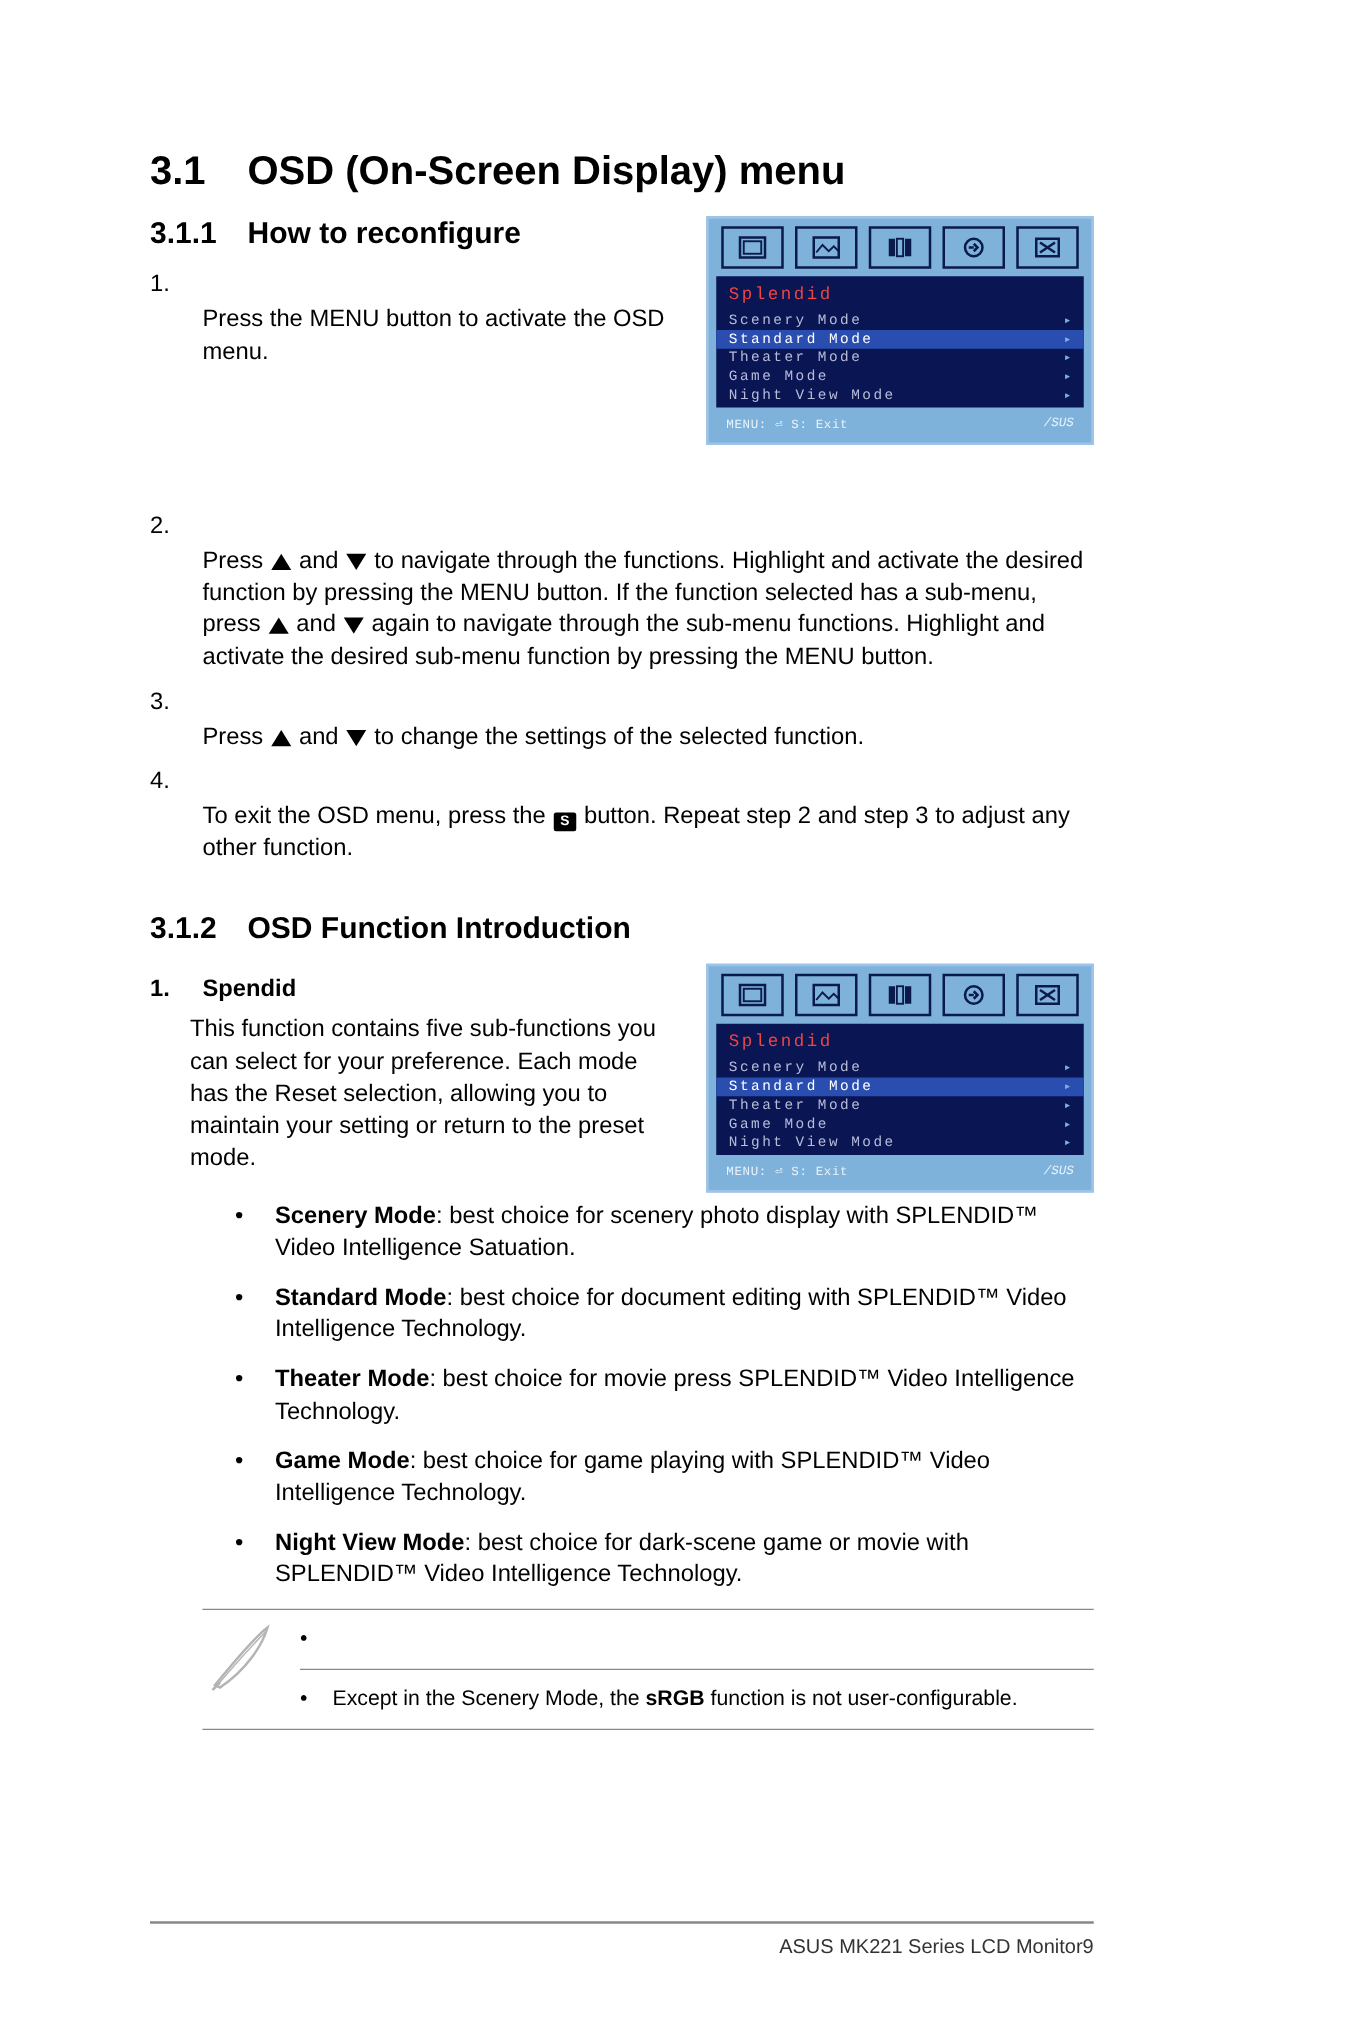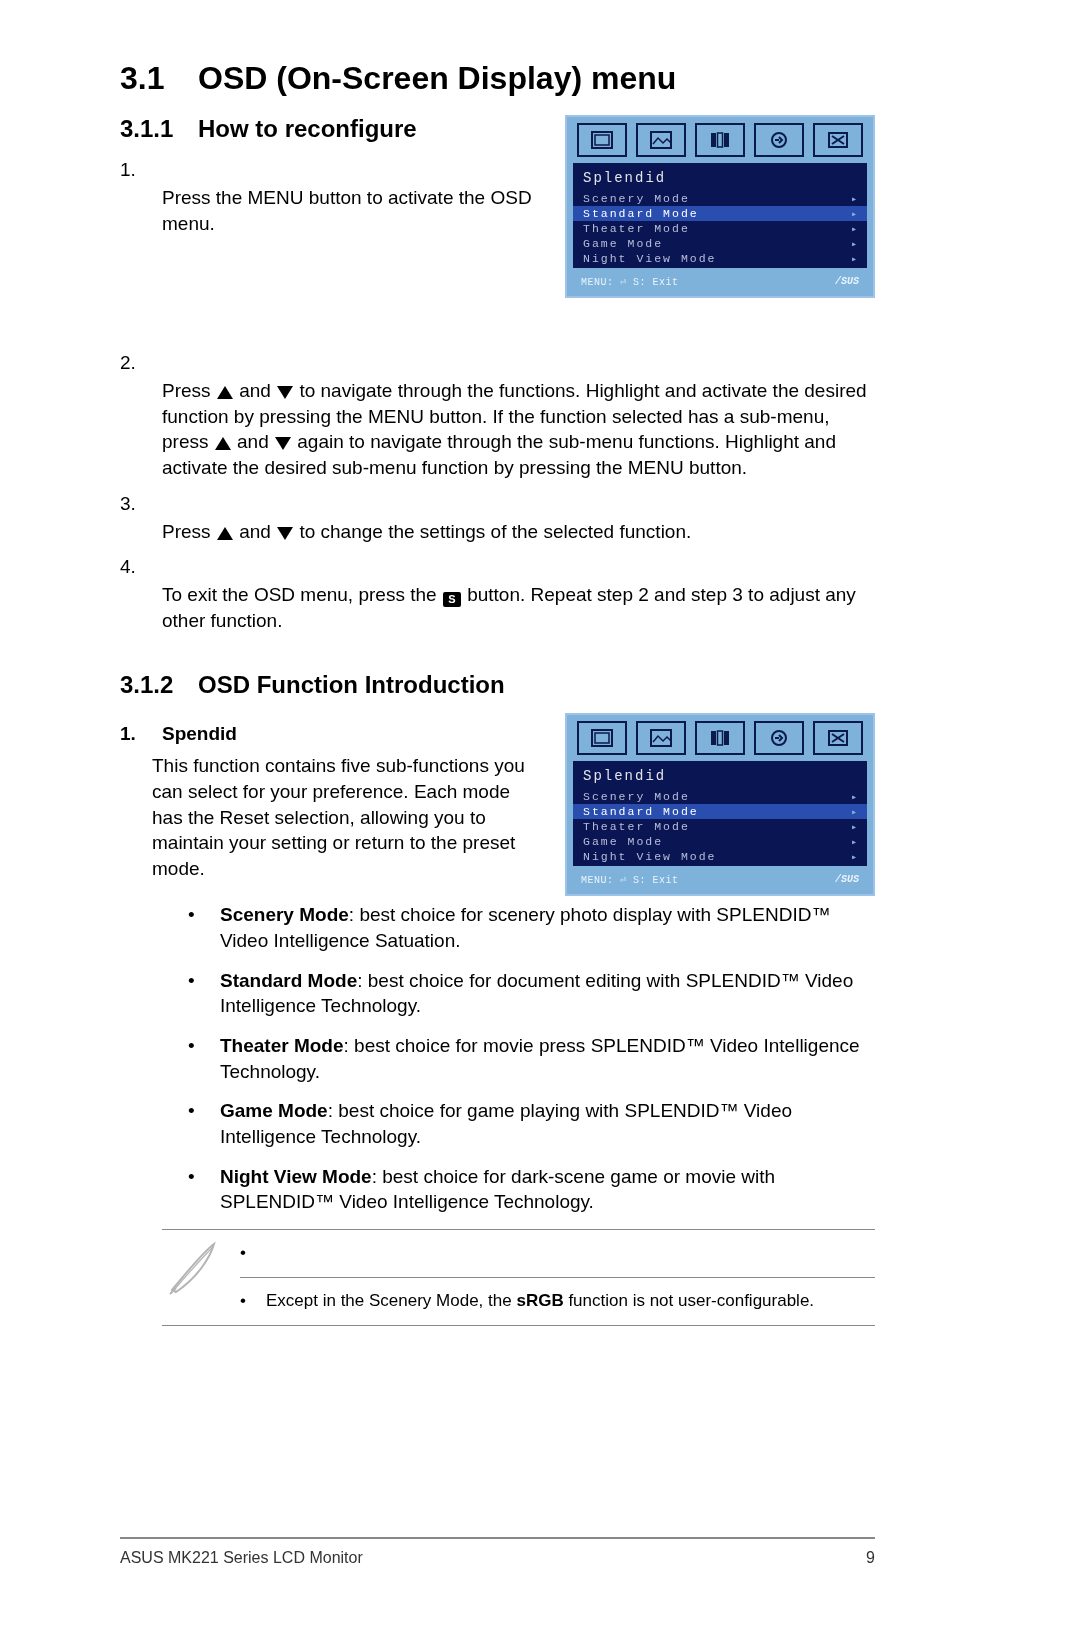--- a/index.html
+++ b/index.html
@@ -7,21 +7,21 @@
     padding: 0;
     background: #fff;
     font-family: Arial, Helvetica, sans-serif;
     color: #000;
   }
   .page {
     width: 985px;
     height: 1627px;
     position: relative;
     box-sizing: border-box;
-    padding: 60px 110px 60px 120px;
+    padding: 118px 110px 60px 120px;
   }
   h1.section-title {
     font-size: 32px;
     font-weight: bold;
     margin: 0 0 18px 0;
   }
   h1.section-title .num {
     display: inline-block;
     width: 78px;
   }
@@ -185,21 +185,21 @@
   .osd-tab svg { width: 24px; height: 20px; }
   .osd-panel {
     background: #0a1654;
     color: #dbe6f5;
     padding: 4px 0 2px 0;
   }
   .osd-header {
     font-size: 14px;
     letter-spacing: 2px;
     padding: 3px 10px 5px 10px;
-    color: #e5e5e5;
+    color: #ef4444;
   }
   .osd-item {
     display: flex;
     justify-content: space-between;
     align-items: center;
     font-size: 11.5px;
     letter-spacing: 2px;
     padding: 1px 8px 1px 10px;
     color: #b8bcd8;
   }
@@ -214,33 +214,33 @@
   .osd-footer {
     display: flex;
     justify-content: space-between;
     font-size: 10px;
     color: #eaf3fb;
     padding: 8px 8px 2px 8px;
     letter-spacing: 0.5px;
   }
   .osd-footer .brand {
     font-style: italic;
-    font-weight: bold;
+    font-weight: normal;
     letter-spacing: 0;
   }
   
   .page-footer {
     position: absolute;
     left: 120px;
     right: 110px;
     bottom: 60px;
     border-top: 2px solid #888;
     padding-top: 10px;
     display: flex;
-    justify-content: space-between;
+    justify-content: flex-end;
     font-size: 16px;
     color: #333;
   }
   b { font-weight: bold; }
 </style>
 </head>
 <body>
 
 <div class="page">
 

